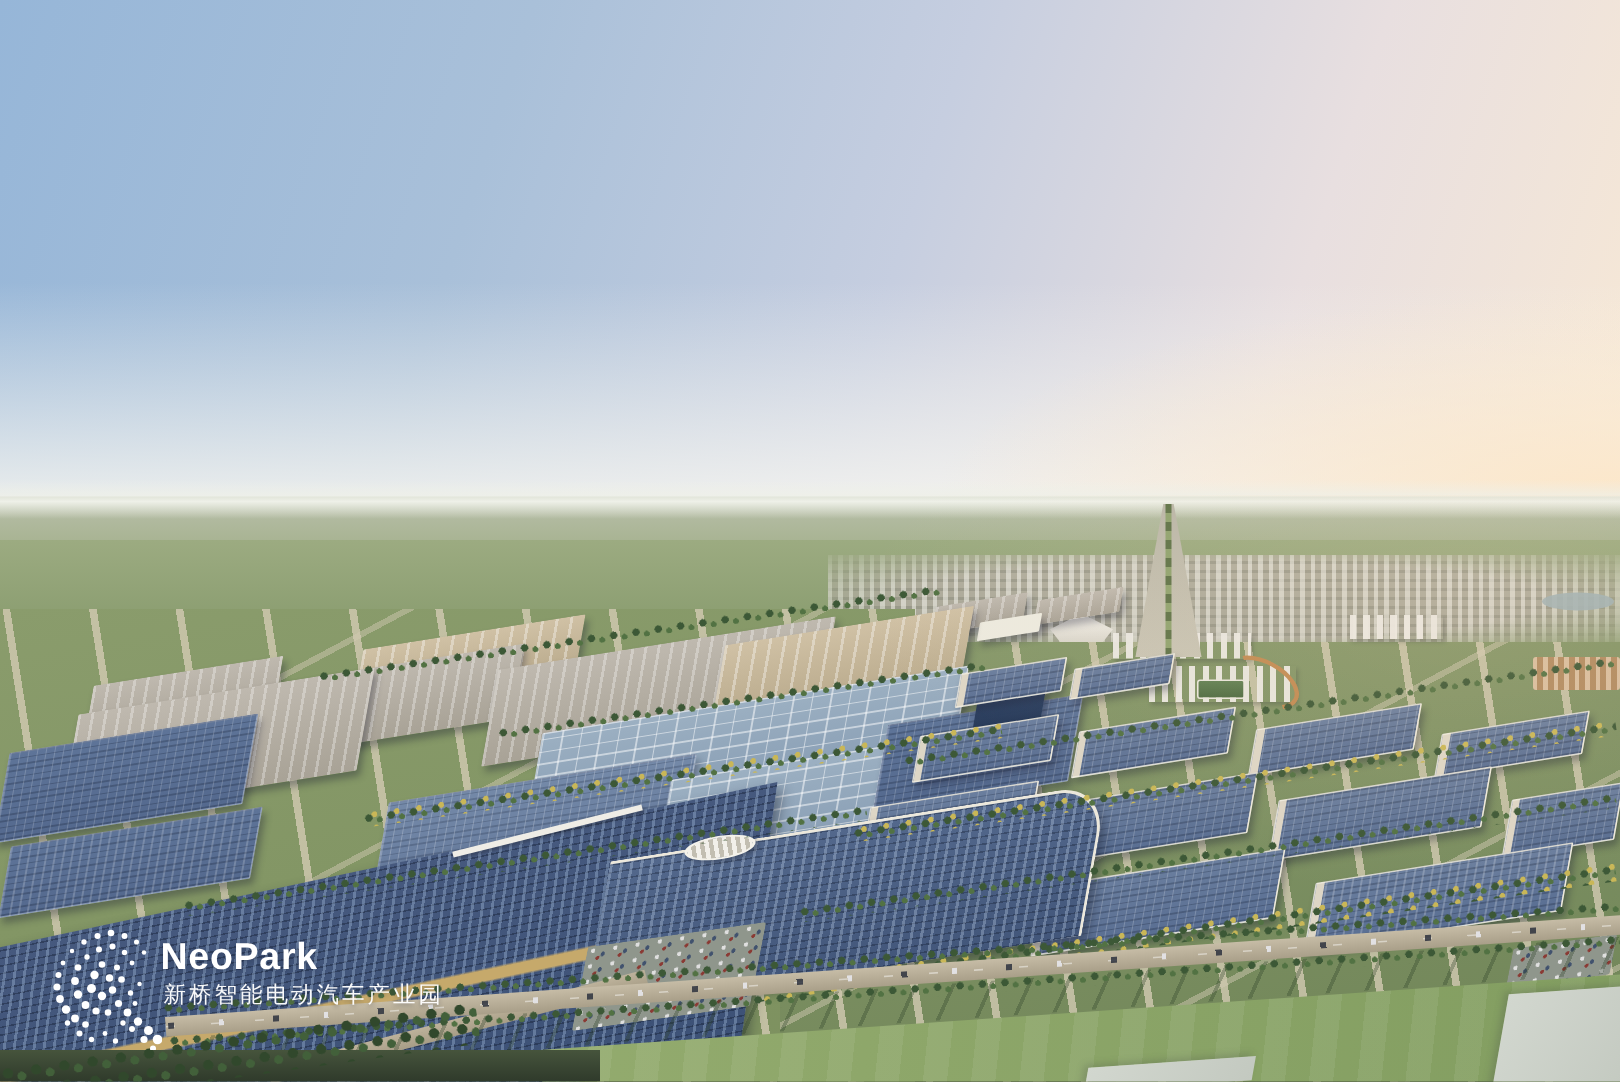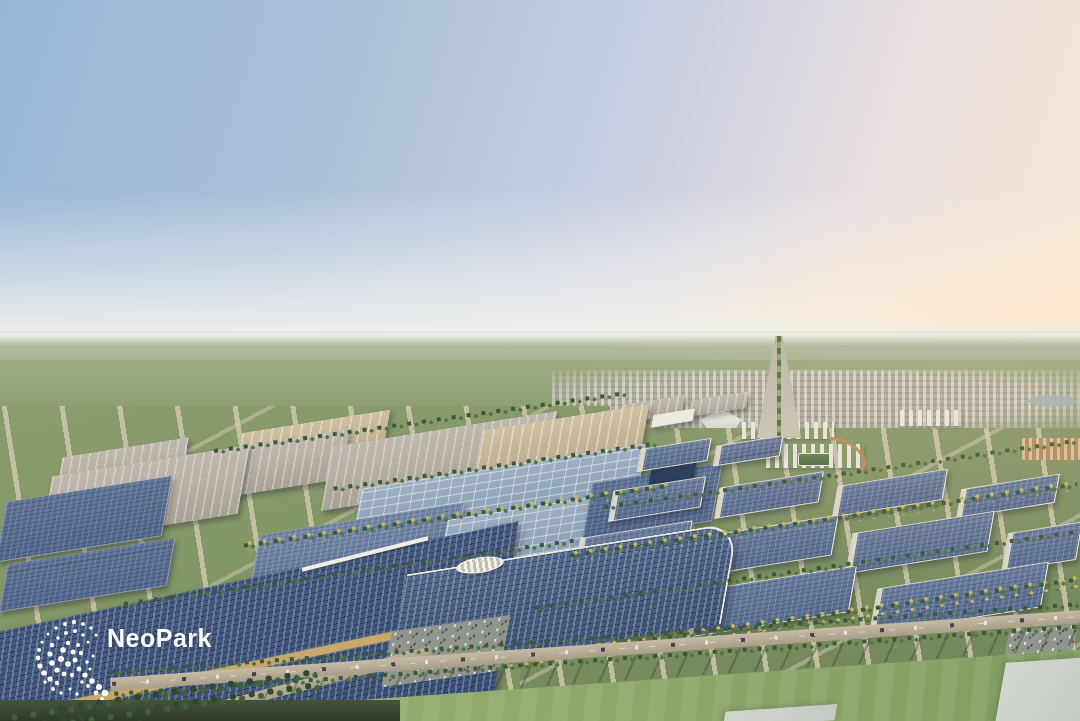--- a/index.html
+++ b/index.html
@@ -308,15 +308,16 @@
           <circle cx="63" cy="44" r="1.5"></circle>
           <circle cx="60" cy="57" r="1.6"></circle>
         <circle cx="15" cy="70" r="1.8"></circle>
           <circle cx="23" cy="77" r="2"></circle>
           <circle cx="31" cy="81" r="1.8"></circle>
         <circle cx="40" cy="77" r="1.6"></circle>
           <circle cx="47" cy="82" r="1.8"></circle>
       </g>
     </svg>
     <div class="brand">NeoPark</div>
+    <div class="subtitle">新桥智能电动汽车产业园</div>
   </div>
 
 </div>
 
 </body></html>

